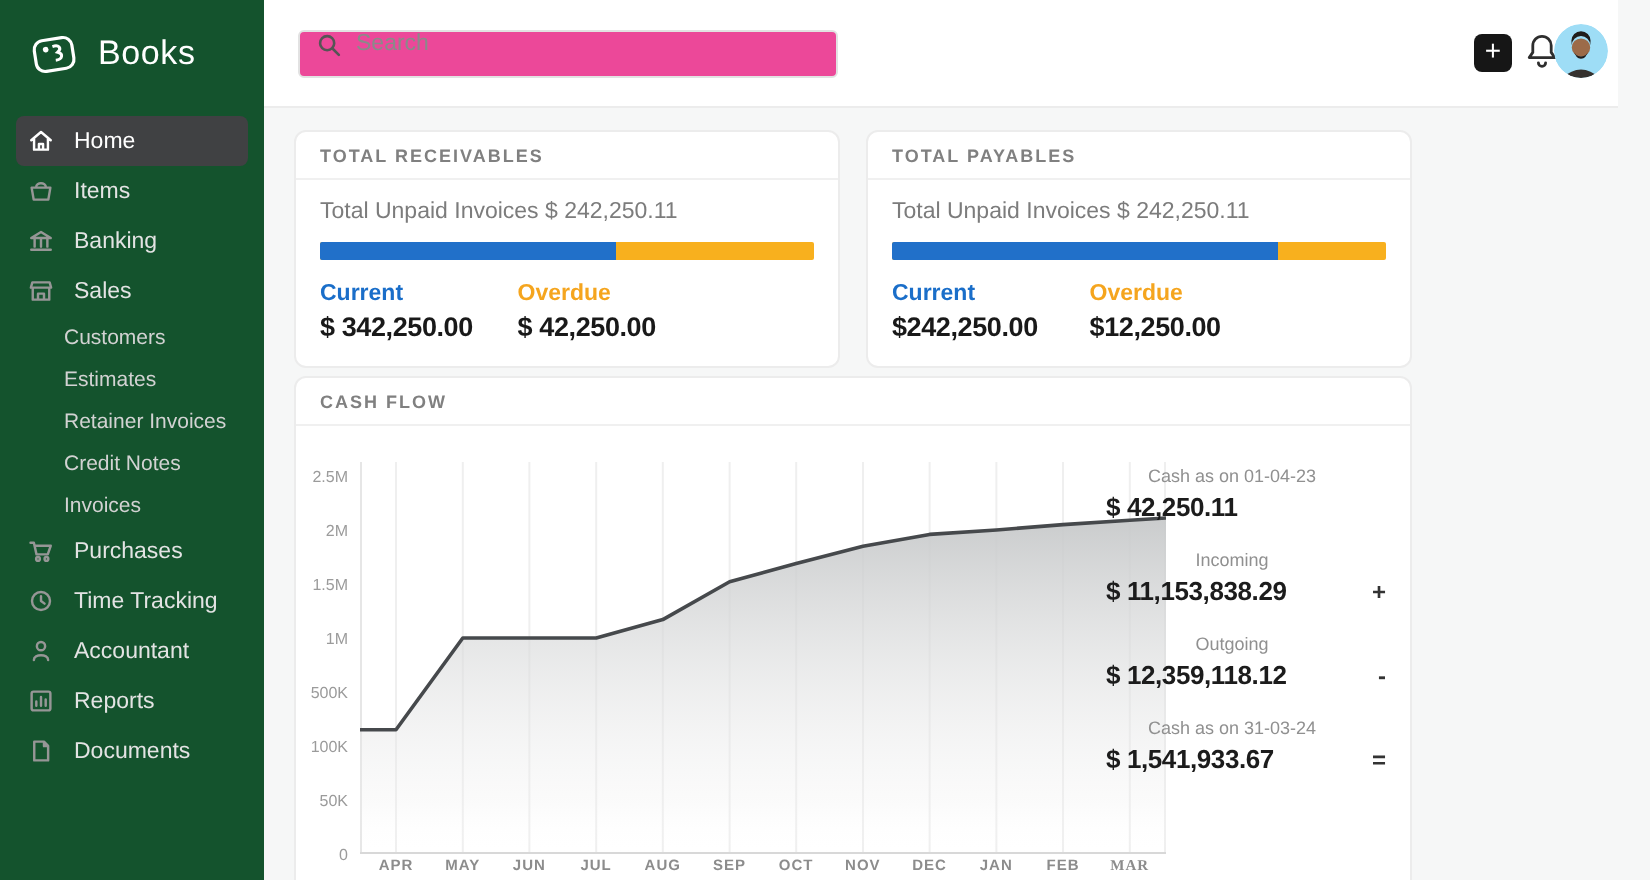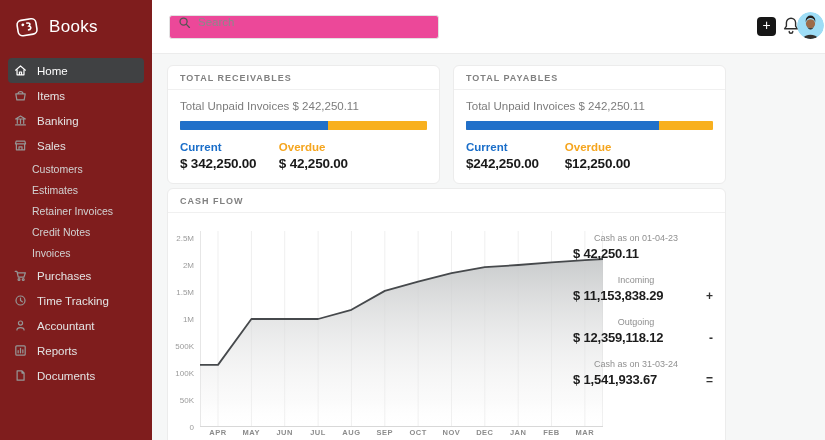--- a/index.html
+++ b/index.html
@@ -1,21 +1,21 @@
 <!DOCTYPE html>
 <html><head>
 <meta charset="utf-8">
 <style>
   * { margin:0; padding:0; box-sizing:border-box; }
   html,body { width:825px; height:440px; overflow:hidden; }
   body { font-family:"Liberation Sans","DejaVu Sans",sans-serif; background:#f6f7f7; }
   .app { position:relative; width:825px; height:440px; display:flex; }
 
   
-  .sidebar { width:152px; height:440px; background:#7f1d1d; flex:none; color:#dedede; }
+  .sidebar { width:132px; height:440px; background:#14532d; flex:none; color:#dedede; }
   .logo-row { display:flex; align-items:center; gap:9px; padding:14px 0 10px 14px; }
   .logo-row .brand { color:#ffffff; font-size:17px; letter-spacing:.3px; }
   .nav { margin-top:8px; }
   .nav-item { display:flex; align-items:center; gap:9px; height:25px; margin:0 8px; padding:0 8px 0 4px;
               border-radius:4px; font-size:11.5px; color:#e3e3e3; cursor:pointer; }
   .nav-item .nicon { width:16px; height:16px; color:#969696; flex:none; display:flex; align-items:center; justify-content:center; }
   .nav-item.active { background:#404143; color:#ffffff; }
   .nav-item.active .nicon { color:#ffffff; }
   .nav-item.sub { height:21px; padding-left:24px; font-size:10.5px; color:#d2d2d2;align-items:center; }
 
@@ -305,21 +305,21 @@
           <span style="left: 66.35px;">MAY</span>
           <span style="left: 99.7px;">JUN</span>
           <span style="left: 133.05px;">JUL</span>
           <span style="left: 166.4px;">AUG</span>
           <span style="left: 199.75px;">SEP</span>
           <span style="left: 233.1px;">OCT</span>
           <span style="left: 266.45px;">NOV</span>
           <span style="left: 299.8px;">DEC</span>
           <span style="left: 333.15px;">JAN</span>
           <span style="left: 366.5px;">FEB</span>
-          <span style="left: 399.85px;">MAR</span>
+          <span style="left: 399.85px; font-family: Liberation Serif, serif;">MAR</span>
         </div>
 
       <div class="stats">
         <div class="stat">
           <div class="stat-label">Cash as on 01-04-23</div>
           <div class="stat-value">$ 42,250.11</div>
           <div class="stat-op"></div>
         </div>
         <div class="stat">
           <div class="stat-label">Incoming</div>

